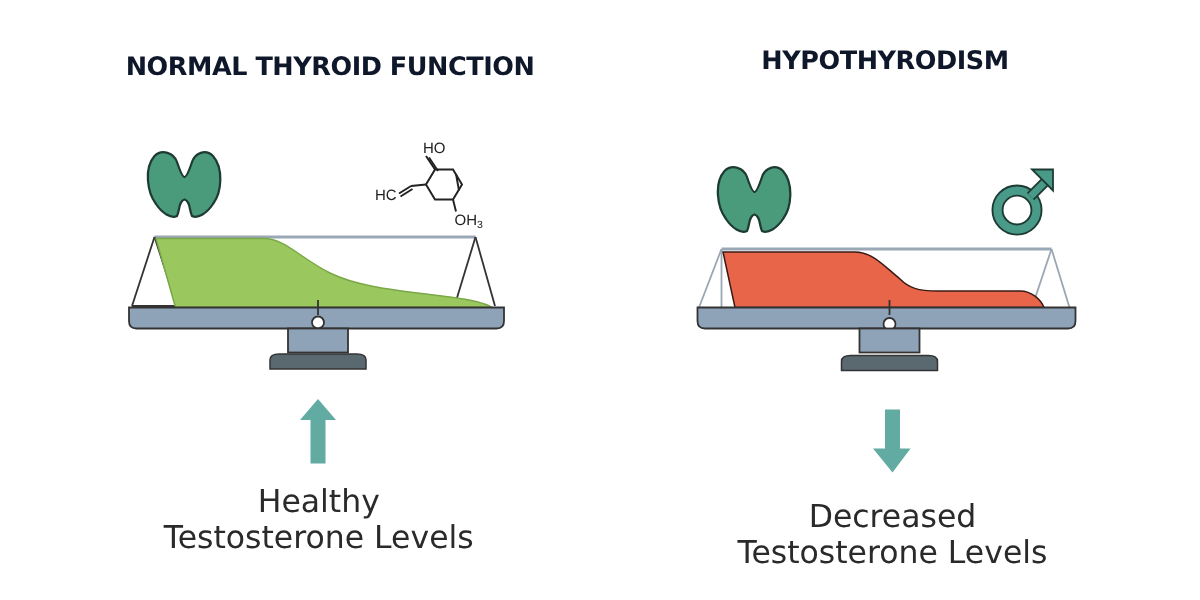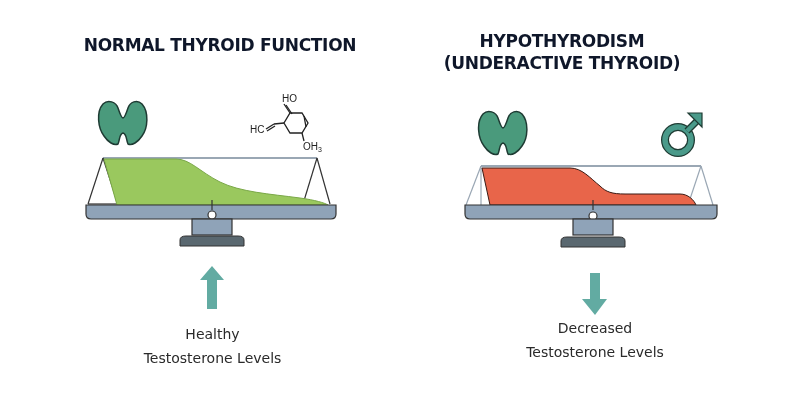--- a/index.html
+++ b/index.html
@@ -1,29 +1,28 @@
 <!DOCTYPE html>
 <html><head>
 <meta charset="utf-8">
 <style>
   html, body { margin:0; padding:0; background:#ffffff; }
   body { width:800px; height:400px; position:relative; overflow:hidden; font-family:"DejaVu Sans", "Liberation Sans", sans-serif; }
   .title { position:absolute; text-align:center; color:#0f172a; font-weight:bold; font-size:17px; line-height:22px; letter-spacing:-0.3px; }
-  .label { position:absolute; text-align:center; color:#2a2a2a; font-size:14px; line-height:24px; }
+  .label { position:absolute; text-align:center; color:#2a2a2a; font-size:21px; line-height:24px; }
   svg { position:absolute; left:0; top:0; }
 </style>
 </head>
 <body>
 
 <div class="title" style="left:60px; top:34px; width:320px;">
   <span>NORMAL THYROID FUNCTION</span>
 </div>
-<div class="title" style="left:412px; top:30px; width:300px;">
+<div class="title" style="left:440px; top:30px; width:300px;">
   <div>HYPOTHYRODISM</div>
-  <div>(UNDERACTIVE THYROID)</div>
 </div>
 
 <svg width="800" height="400" viewBox="0 0 800 400">
 
   <g>
 
     <path d="M103 104 C 96 112, 98 128, 104 136 C 108 142, 114 146, 118 144 C 120 140, 119 134, 123 133 C 127 134, 126 140, 128 144 C 132 146, 138 142, 142 136 C 148 128, 149 112, 142 104 C 137 99, 130 102, 128 108 C 126 114, 124 118, 123 118 C 122 118, 120 114, 118 108 C 116 102, 108 99, 103 104 Z" fill="#4a9a7c" stroke="#1e3b33" stroke-width="1.5"></path>
 
     <g stroke="#222" stroke-width="1.3" fill="none">
       <polygon points="290,113 302,113 308,123 302,133 290,133 284,123"></polygon>
@@ -89,16 +88,16 @@
     <path d="M561 247 L 561 241 Q 561 237, 567 237 L 619 237 Q 625 237, 625 241 L 625 247 Z" fill="#5a6870" stroke="#333" stroke-width="1"></path>
 
     <path d="M595 315 L 582 299 L 590 299 L 590 273 L 600 273 L 600 299 L 607 299 Z" fill="#62aba2"></path>
   </g>
 </svg>
 
 <div class="label" style="left:100px; top:322px; width:225px;">
   <div>Healthy</div>
   <div>Testosterone Levels</div>
 </div>
-<div class="label" style="left:480px; top:316px; width:230px;">
+<div class="label" style="left:480px; top:332px; width:230px;">
   <div>Decreased</div>
   <div>Testosterone Levels</div>
 </div>
 
 </body></html>

